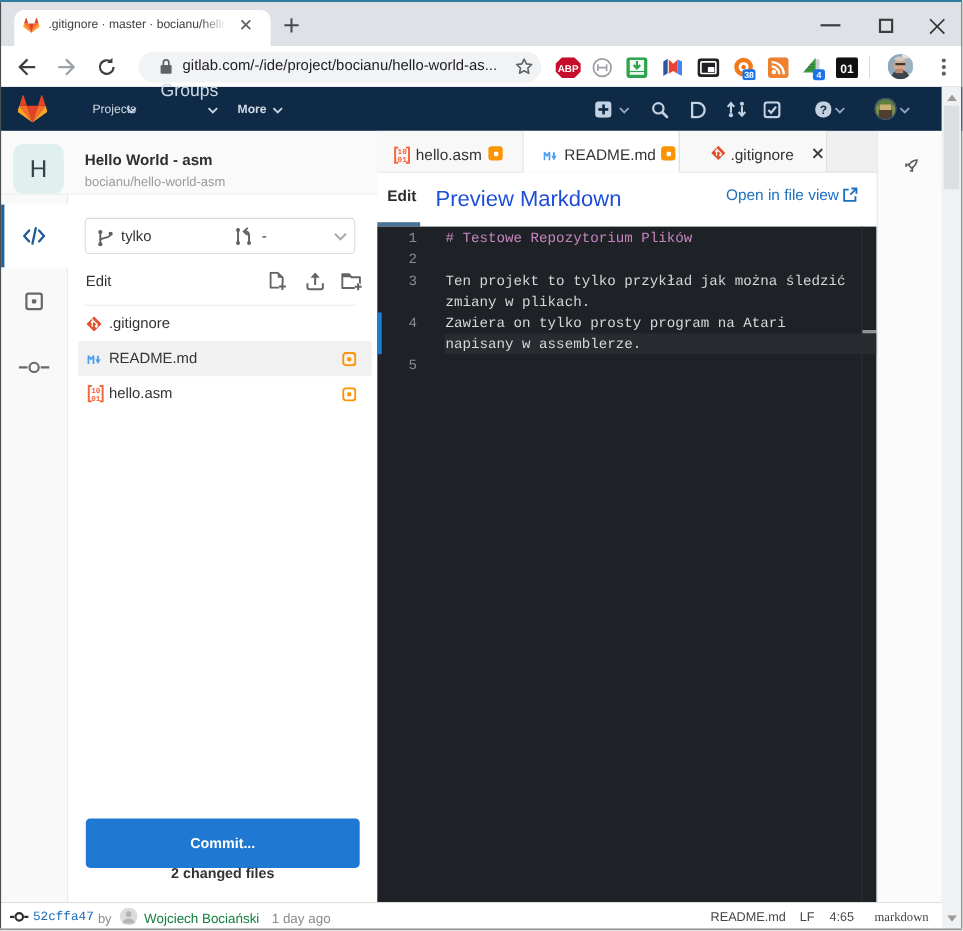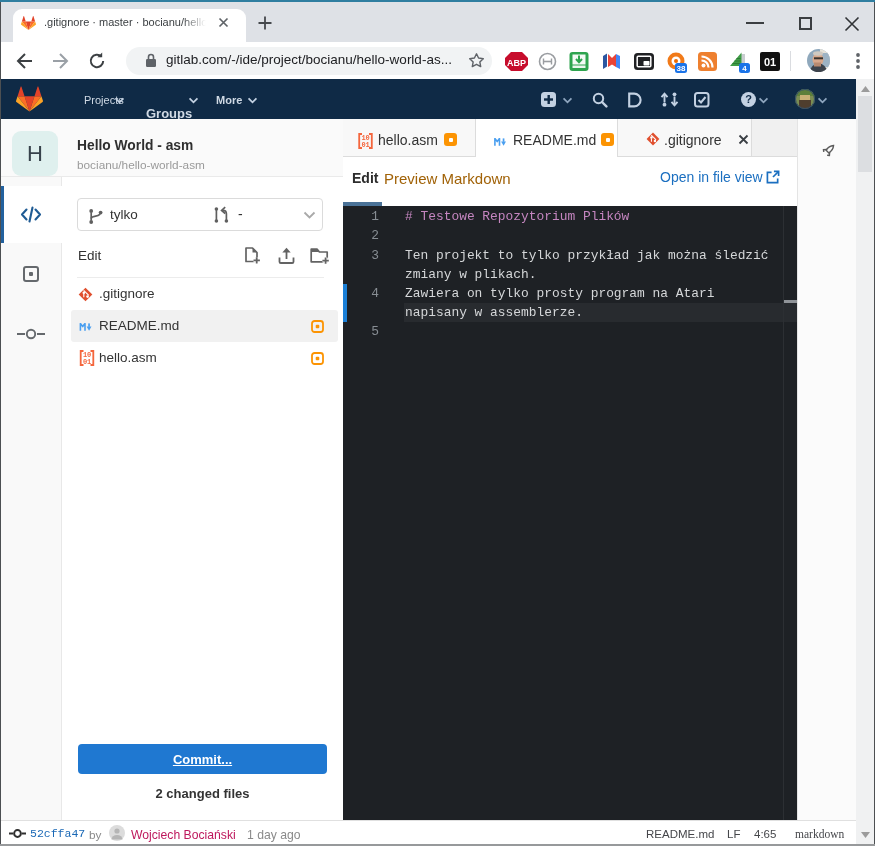--- a/index.html
+++ b/index.html
@@ -146,21 +146,21 @@
       <path fill="#e24329" d="M12.27 74.73h54.15L43.15 3.11c-1.2-3.7-6.44-3.7-7.64 0z"></path>
       <path fill="#fc6d26" d="M105.06 193.65l38.64-118.92h54.15z"></path>
       <path fill="#fca326" d="M197.85 74.73l11.74 36.14a8 8 0 01-2.9 8.94l-101.63 73.84z"></path>
       <path fill="#e24329" d="M197.85 74.73h-54.15l23.27-71.62c1.2-3.7 6.44-3.7 7.64 0z"></path>
     </svg>
   </div>
 <div class="abs" style="left:84px;top:93px;color:#cfd9e4;font-size:11px;line-height:14px;font-weight:normal;">Projects</div>
 <svg class="abs" style="left:114px;top:97px;" width="11" height="7" viewBox="0 0 12 8">
     <path d="M1.5 1.5 L6 6 L10.5 1.5" fill="none" stroke="#c3d1e2" stroke-width="2"></path>
   </svg>
-<div class="abs" style="left:146px;top:107px;color:#cfd9e4;font-size:13px;line-height:14px;font-weight:bold;">Groups</div>
+<div class="abs" style="left:146px;top:76px;color:#cfd9e4;font-size:16px;line-height:14px;font-weight:normal;">Groups</div>
 <svg class="abs" style="left:188px;top:97px;" width="11" height="7" viewBox="0 0 12 8">
     <path d="M1.5 1.5 L6 6 L10.5 1.5" fill="none" stroke="#c3d1e2" stroke-width="2"></path>
   </svg>
 <div class="abs" style="left:216px;top:93px;color:#cfd9e4;font-size:11px;line-height:14px;font-weight:bold;">More</div>
 <svg class="abs" style="left:247px;top:97px;" width="11" height="7" viewBox="0 0 12 8">
     <path d="M1.5 1.5 L6 6 L10.5 1.5" fill="none" stroke="#c3d1e2" stroke-width="2"></path>
   </svg>
 
 <svg class="abs" style="left:541px;top:92px;" width="15" height="15" viewBox="0 0 15 15">
     <rect x="0" y="0" width="15" height="15" rx="3.5" fill="#c3d1e2"></rect>
@@ -303,21 +303,21 @@
     <path d="M11 1 h2.8 v14 H11" fill="none" stroke="#f4663d" stroke-width="1.8"></path>
     <text x="7.6" y="7.4" text-anchor="middle" font-family="Liberation Mono" font-size="7" font-weight="bold" fill="#f4663d">10</text>
     <text x="7.6" y="14.4" text-anchor="middle" font-family="Liberation Mono" font-size="7" font-weight="bold" fill="#f4663d">01</text>
   </svg>
 <div class="abs" style="left:99px;top:350px;font-size:13.5px;color:#333;">hello.asm</div>
 <svg class="abs" style="left:311px;top:352px;" width="13" height="13" viewBox="0 0 13 13">
     <rect x="1" y="1" width="11" height="11" rx="2.5" fill="none" stroke="#fc9403" stroke-width="1.8"></rect>
     <rect x="4.7" y="4.7" width="3.6" height="3.6" rx="1" fill="#fc9403"></rect>
   </svg>
 
-<div class="abs" style="left:78px;top:744px;width:249px;height:30px;background:#1f78d1;border-radius:4px;color:#fff;font-size:13px;font-weight:bold;display:flex;align-items:center;justify-content:center;text-decoration:underline;">Commit...</div>
+<div class="abs" style="left:78px;top:744px;width:249px;height:45px;background:#1f78d1;border-radius:4px;color:#fff;font-size:13px;font-weight:bold;display:flex;align-items:center;justify-content:center;">Commit...</div>
 <div class="abs" style="left:62px;top:786px;width:281px;height:18px;text-align:center;font-size:13px;font-weight:bold;color:#333;">2 changed files</div>
 
 <div class="abs" style="left:343px;top:119px;width:454px;height:38px;background:#f0f0f0;border-bottom:1px solid #dcdcdc;"></div>
 <div class="abs" style="left:343px;top:119px;width:133px;height:37px;background:#f8f8f8;border-right:1px solid #dcdcdc;"></div>
 <div class="abs" style="left:476px;top:119px;width:141px;height:38px;background:#fff;"></div>
 <div class="abs" style="left:617px;top:119px;width:135px;height:37px;background:#f8f8f8;border-left:1px solid #dcdcdc;border-right:1px solid #dcdcdc;"></div>
 <svg class="abs" style="left:358px;top:133px;" width="15" height="16" viewBox="0 0 15 16">
     <path d="M4 1 H1.2 v14 H4" fill="none" stroke="#f4663d" stroke-width="1.8"></path>
     <path d="M11 1 h2.8 v14 H11" fill="none" stroke="#f4663d" stroke-width="1.8"></path>
     <text x="7.6" y="7.4" text-anchor="middle" font-family="Liberation Mono" font-size="7" font-weight="bold" fill="#f4663d">10</text>
@@ -341,21 +341,21 @@
     <circle cx="10.2" cy="10.2" r="1.4" fill="#fff"></circle>
     <path d="M6.2 7.4 V11" stroke="#fff" stroke-width="1.2"></path>
   </svg>
 <div class="abs" style="left:664px;top:132px;font-size:14px;color:#333;">.gitignore</div>
 <svg class="abs" style="left:738px;top:134px;" width="11" height="11" viewBox="0 0 11 11">
     <path d="M1.5 1.5 L9.5 9.5 M9.5 1.5 L1.5 9.5" stroke="#3a3f44" stroke-width="1.8"></path>
   </svg>
 
 <div class="abs" style="left:343px;top:157px;width:454px;height:49px;background:#fff;"></div>
 <div class="abs" style="left:352px;top:170px;font-size:14px;font-weight:bold;color:#2d2d2d;">Edit</div>
-<div class="abs" style="left:384px;top:170px;font-size:15px;color:#a16207;">Preview Markdown</div>
+<div class="abs" style="left:396px;top:170px;font-size:20px;color:#1d4ed8;">Preview Markdown</div>
 <div class="abs" style="left:660px;top:169px;font-size:14px;color:#1b6fc0;">Open in file view</div>
 <svg class="abs" style="left:766px;top:170px;" width="14" height="14" viewBox="0 0 15 15">
     <path d="M6 2.5 H1.5 V13.5 H12.5 V9" fill="none" stroke="#1b6fc0" stroke-width="1.8"></path>
     <path d="M8.5 1.5 H13.5 V6.5" fill="none" stroke="#1b6fc0" stroke-width="1.8"></path>
     <path d="M13 2 L7.5 7.5" stroke="#1b6fc0" stroke-width="1.8"></path>
   </svg>
 <div class="abs" style="left:343px;top:202px;width:39px;height:4px;background:#4a7297;"></div>
 
 <div class="abs" id="editor" style="left:343px;top:206px;width:454px;height:614px;background:#1e2125;overflow:hidden;font-family:'Liberation Mono',monospace;font-size:12.9px;line-height:19.1px;"></div>
 
@@ -398,18 +398,18 @@
     <circle cx="8.5" cy="5.5" r="3.4" fill="none" stroke="#2f2f2f" stroke-width="2"></circle>
     <path d="M0 5.5 h4 M13 5.5 h4" stroke="#2f2f2f" stroke-width="2"></path>
   </svg>
 <div class="abs" style="left:30px;top:827px;font-family:'Liberation Mono',monospace;font-size:11.5px;color:#1b69b6;">52cffa47</div>
 <div class="abs" style="left:89px;top:828px;font-size:11.8px;color:#8a8a8a;">by</div>
 <svg class="abs" style="left:109px;top:825px;" width="16" height="16" viewBox="0 0 16 16">
     <circle cx="8" cy="8" r="8" fill="#dcdcdc"></circle>
     <circle cx="8" cy="6" r="2.6" fill="#b5b5b5"></circle>
     <path d="M2.5 14.5 a5.5 4.5 0 0 1 11 0 z" fill="#b5b5b5"></path>
   </svg>
-<div class="abs" style="left:131px;top:828px;font-size:12.2px;color:#be185d;">Wojciech Bociański</div>
+<div class="abs" style="left:131px;top:828px;font-size:12.2px;color:#15803d;">Wojciech Bociański</div>
 <div class="abs" style="left:247px;top:828px;font-size:12.2px;color:#8a8a8a;">1 day ago</div>
 <div class="abs" style="left:646px;top:828px;font-size:11.5px;color:#45464a;">README.md</div>
 <div class="abs" style="left:727px;top:828px;font-size:11.5px;color:#45464a;">LF</div>
 <div class="abs" style="left:754px;top:828px;font-size:11.5px;color:#45464a;">4:65</div>
 <div class="abs" style="left:795px;top:828px;font-size:11.5px;color:#45464a;font-family:Liberation Serif, serif;">markdown</div>
 
 </body></html>

